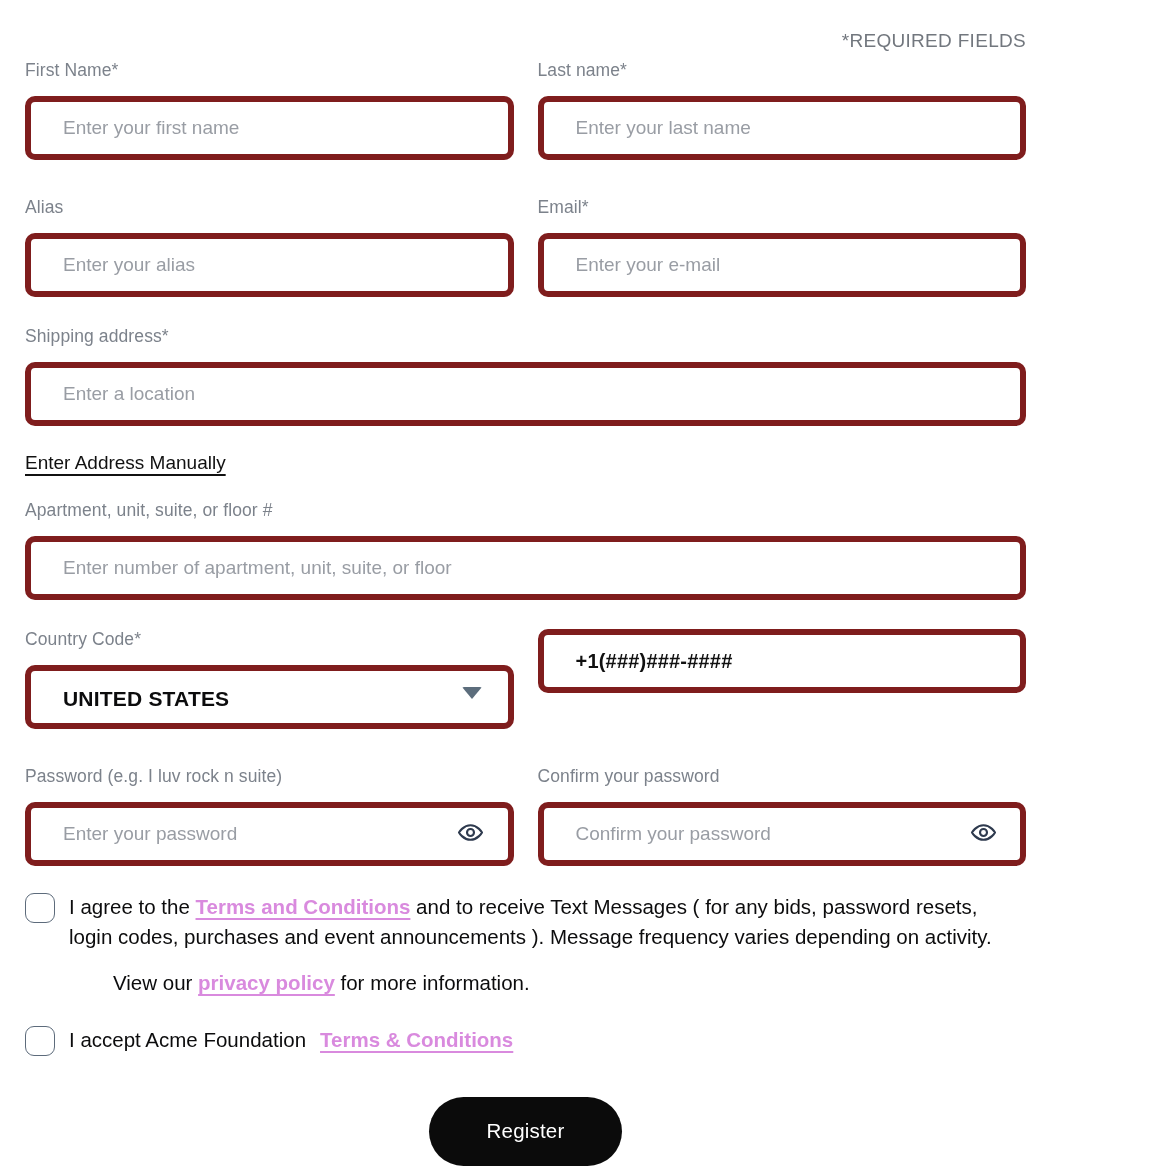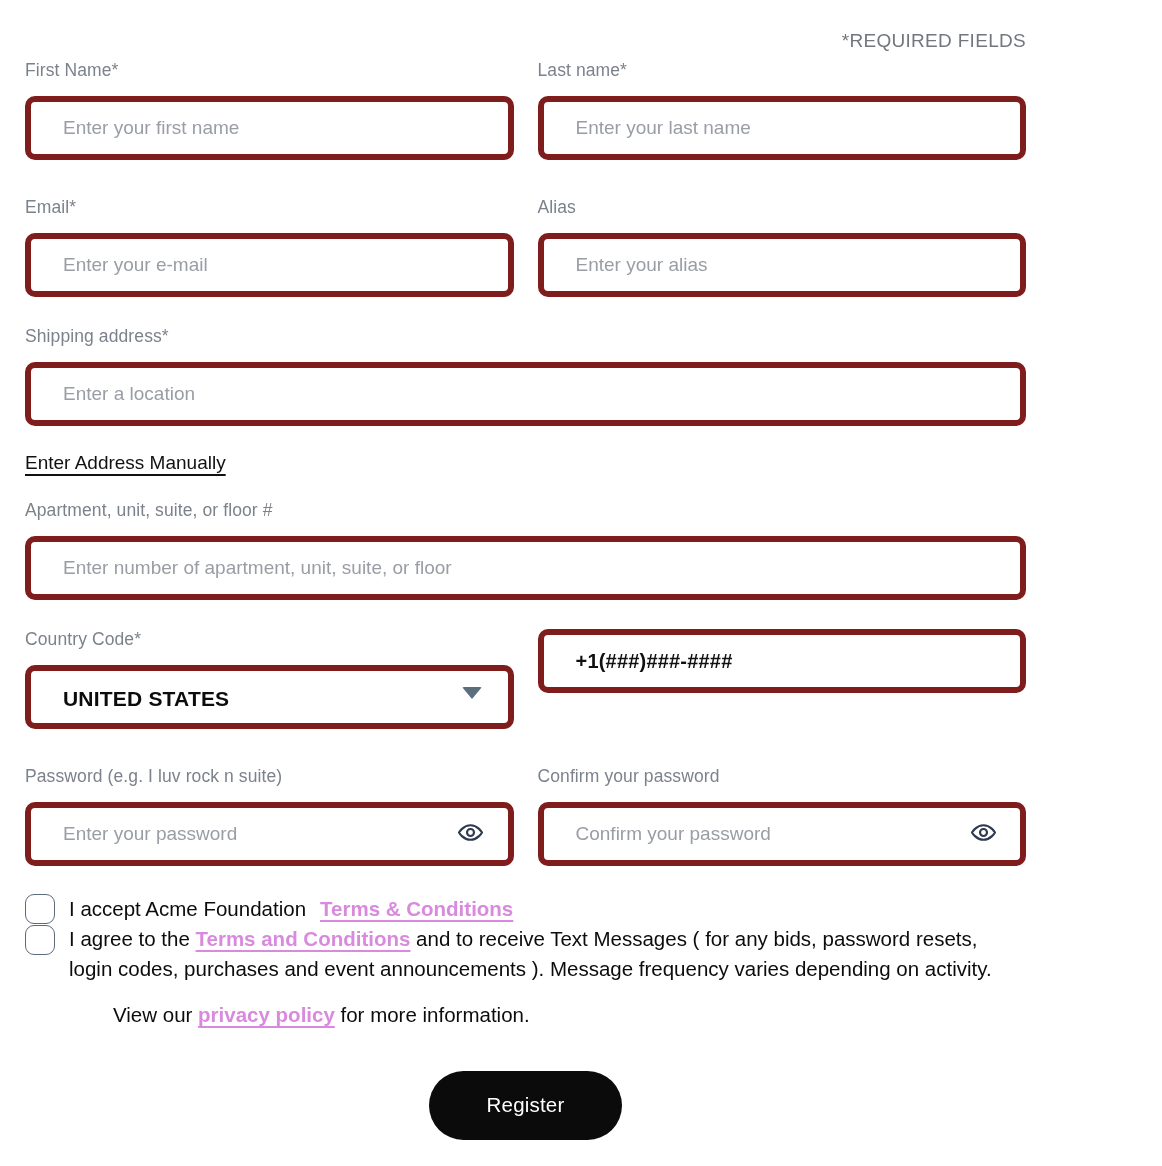--- a/index.html
+++ b/index.html
@@ -176,26 +176,26 @@
       <input class="text-input" type="text" placeholder="Enter your first name" style="">
     </div>
     <div class="field">
       <label class="field-label">Last name*</label>
       <input class="text-input" type="text" placeholder="Enter your last name" style="">
     </div>
   </div>
 
   <div class="grid2">
     <div class="field">
+      <label class="field-label">Alias</label>
+      <input class="text-input" type="text" placeholder="Enter your alias" style="">
+    </div>
+    <div class="field">
       <label class="field-label">Email*</label>
       <input class="text-input" type="text" placeholder="Enter your e-mail" style="">
-    </div>
-    <div class="field">
-      <label class="field-label">Alias</label>
-      <input class="text-input" type="text" placeholder="Enter your alias" style="">
     </div>
   </div>
 
   <div class="field">
     <label class="field-label">Shipping address*</label>
     <input class="text-input" type="text" placeholder="Enter a location" style="">
   </div>
 
   <a class="manual-link">Enter Address Manually</a>
 
@@ -241,33 +241,33 @@
             <svg width="27" height="27" viewBox="0 0 24 24" fill="none" stroke="#2e3a4e" stroke-width="1.9" stroke-linejoin="round">
               <path d="M1.8 12 C1.8 12 5.4 5.6 12 5.6 C18.6 5.6 22.2 12 22.2 12 C22.2 12 18.6 18.4 12 18.4 C5.4 18.4 1.8 12 1.8 12 Z"></path>
               <circle cx="12" cy="12" r="3.1"></circle>
             </svg>
           </span>
         </button>
       </div>
     </div>
   </div>
 
+  <div class="check-row">
+    <span class="checkbox"></span>
+    <div>
+      <div class="agree-text"><span>I agree to the </span><a class="link-pink">Terms and Conditions</a><span> and to receive Text Messages ( for any bids, password resets, login codes, purchases and event announcements ). Message frequency varies depending on activity.</span></div>
+      <div class="privacy-line"><span>View our </span><a class="link-pink">privacy policy</a><span> for more information.</span></div>
+    </div>
+  </div>
+
   <div class="check-row acme-row">
     <span class="checkbox"></span>
     <div class="agree-text">
         <span>I accept Acme Foundation</span>
         <a class="link-pink acme-link">Terms &amp; Conditions</a>
       </div>
   </div>
 
-  <div class="check-row">
-    <span class="checkbox"></span>
-    <div>
-      <div class="agree-text"><span>I agree to the </span><a class="link-pink">Terms and Conditions</a><span> and to receive Text Messages ( for any bids, password resets, login codes, purchases and event announcements ). Message frequency varies depending on activity.</span></div>
-      <div class="privacy-line"><span>View our </span><a class="link-pink">privacy policy</a><span> for more information.</span></div>
-    </div>
-  </div>
-
   <div class="btn-row">
     <button class="register-btn">Register</button>
   </div>
 
 </div>
 
 </body></html>

